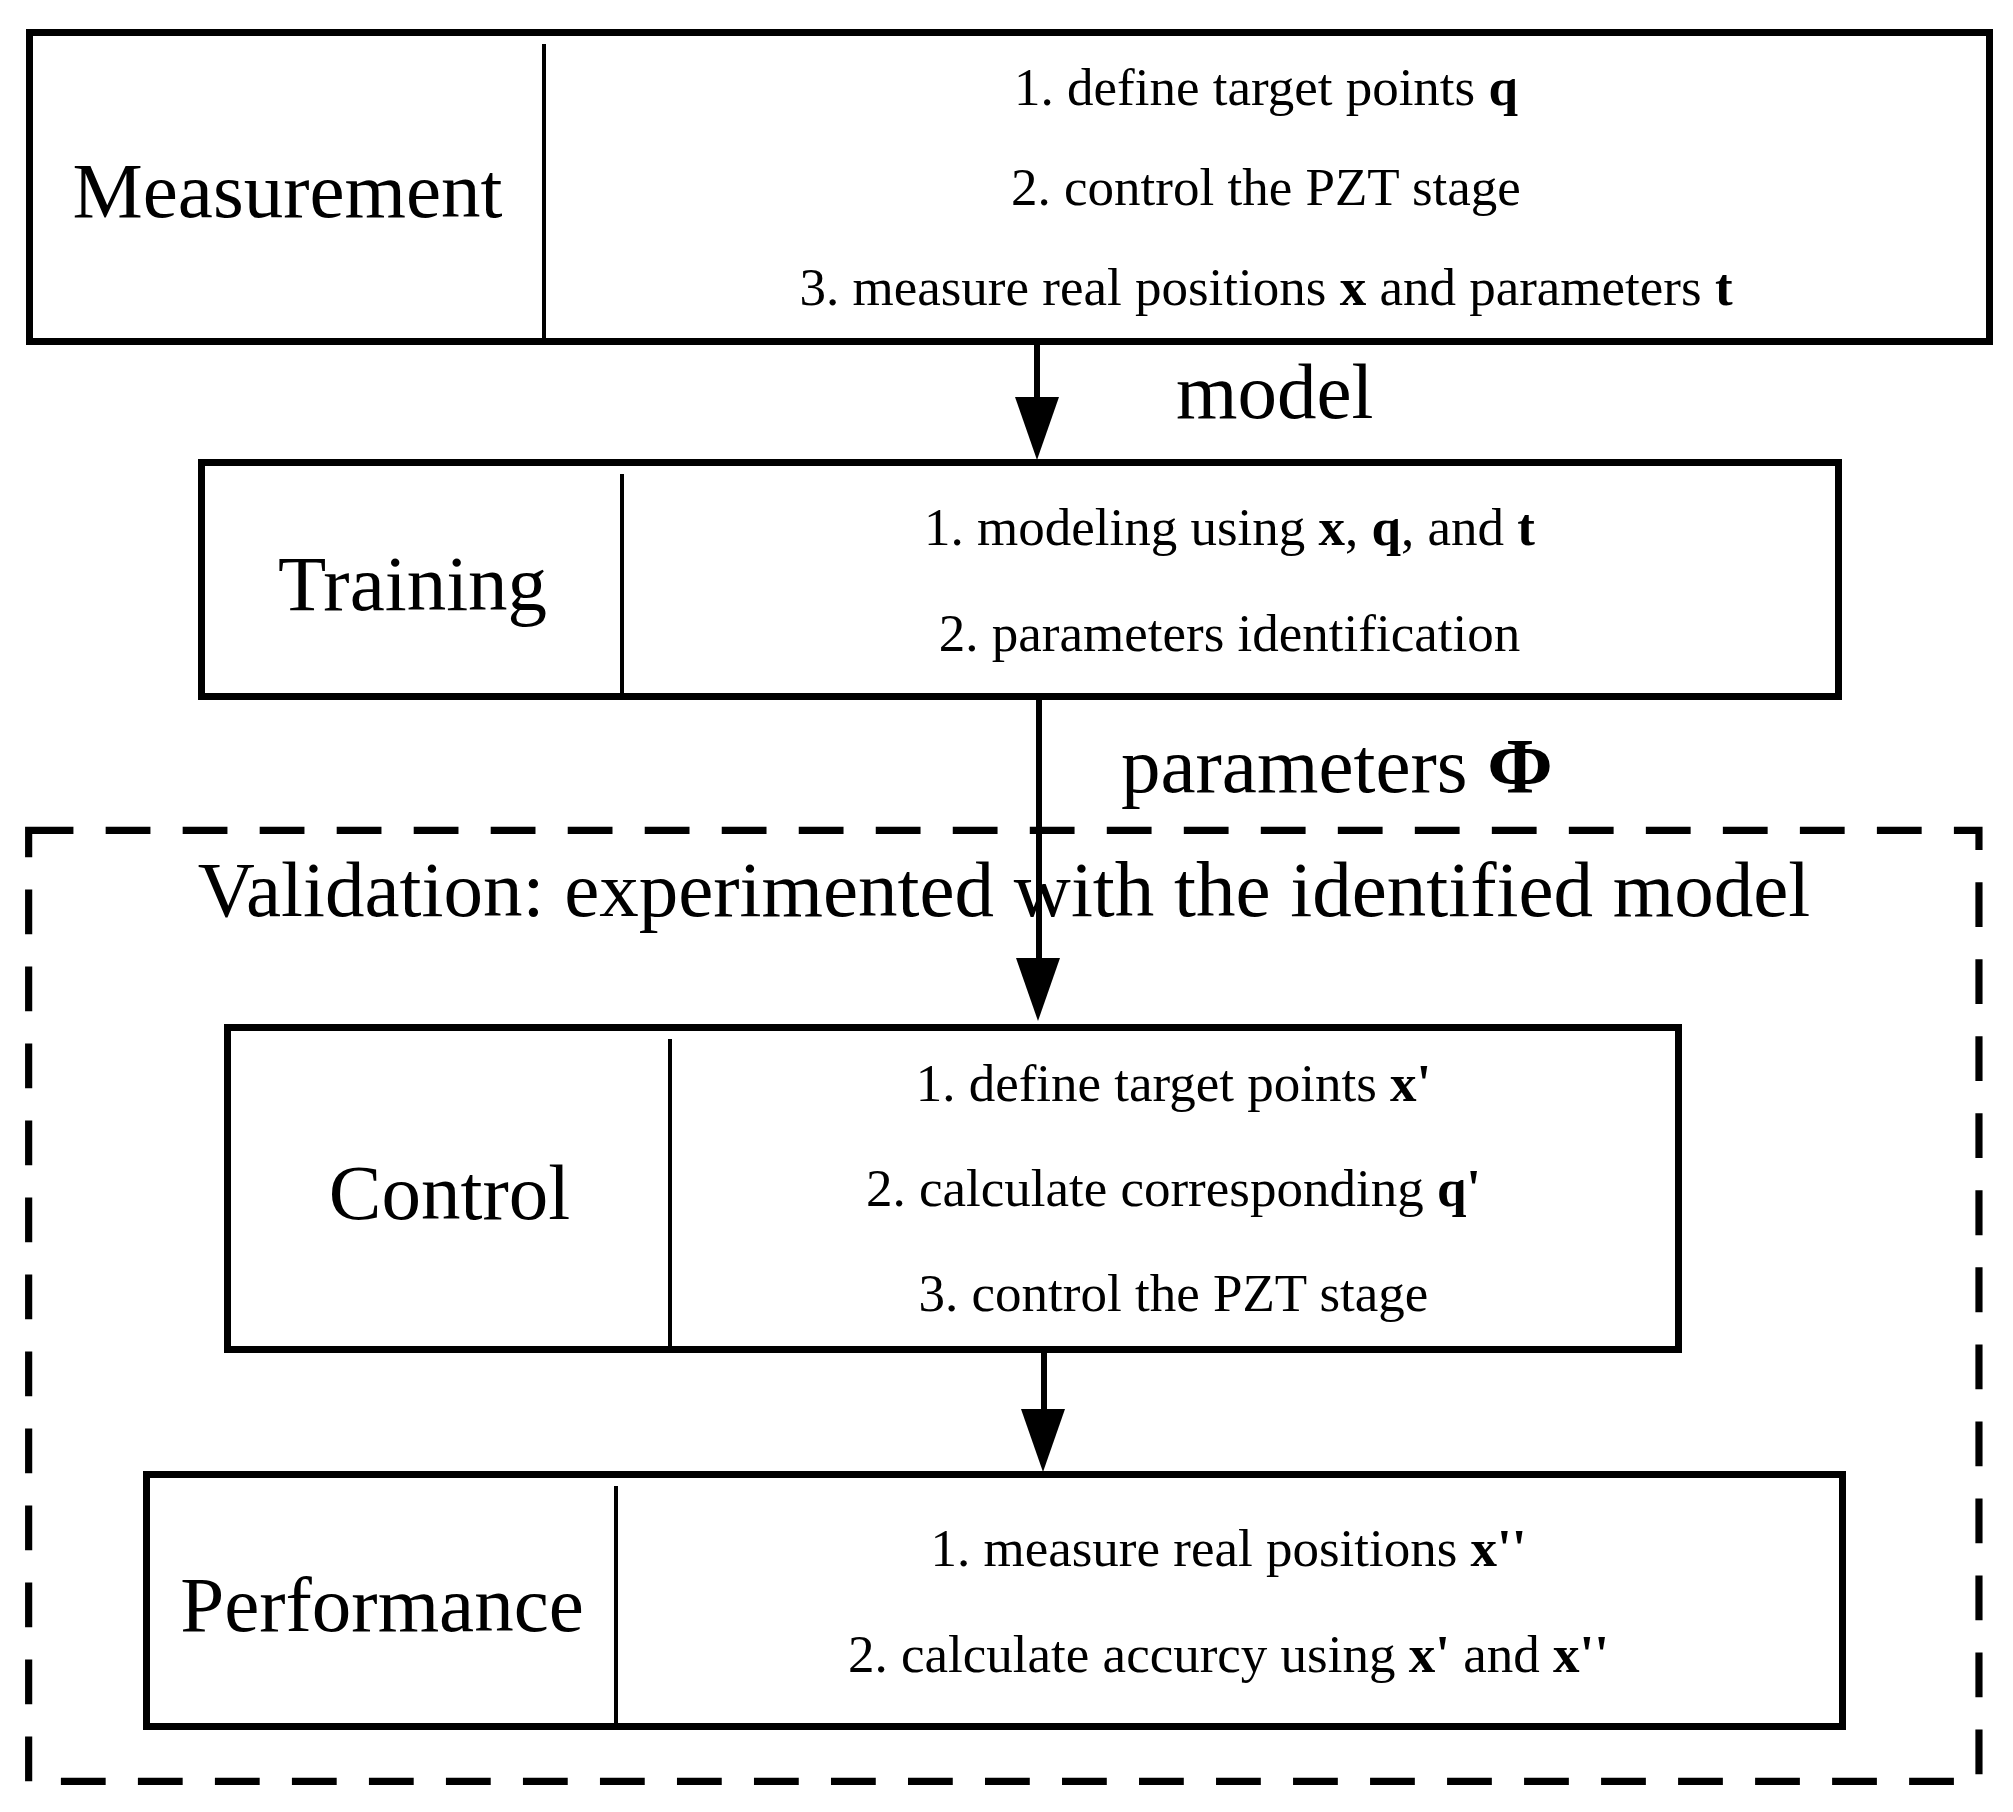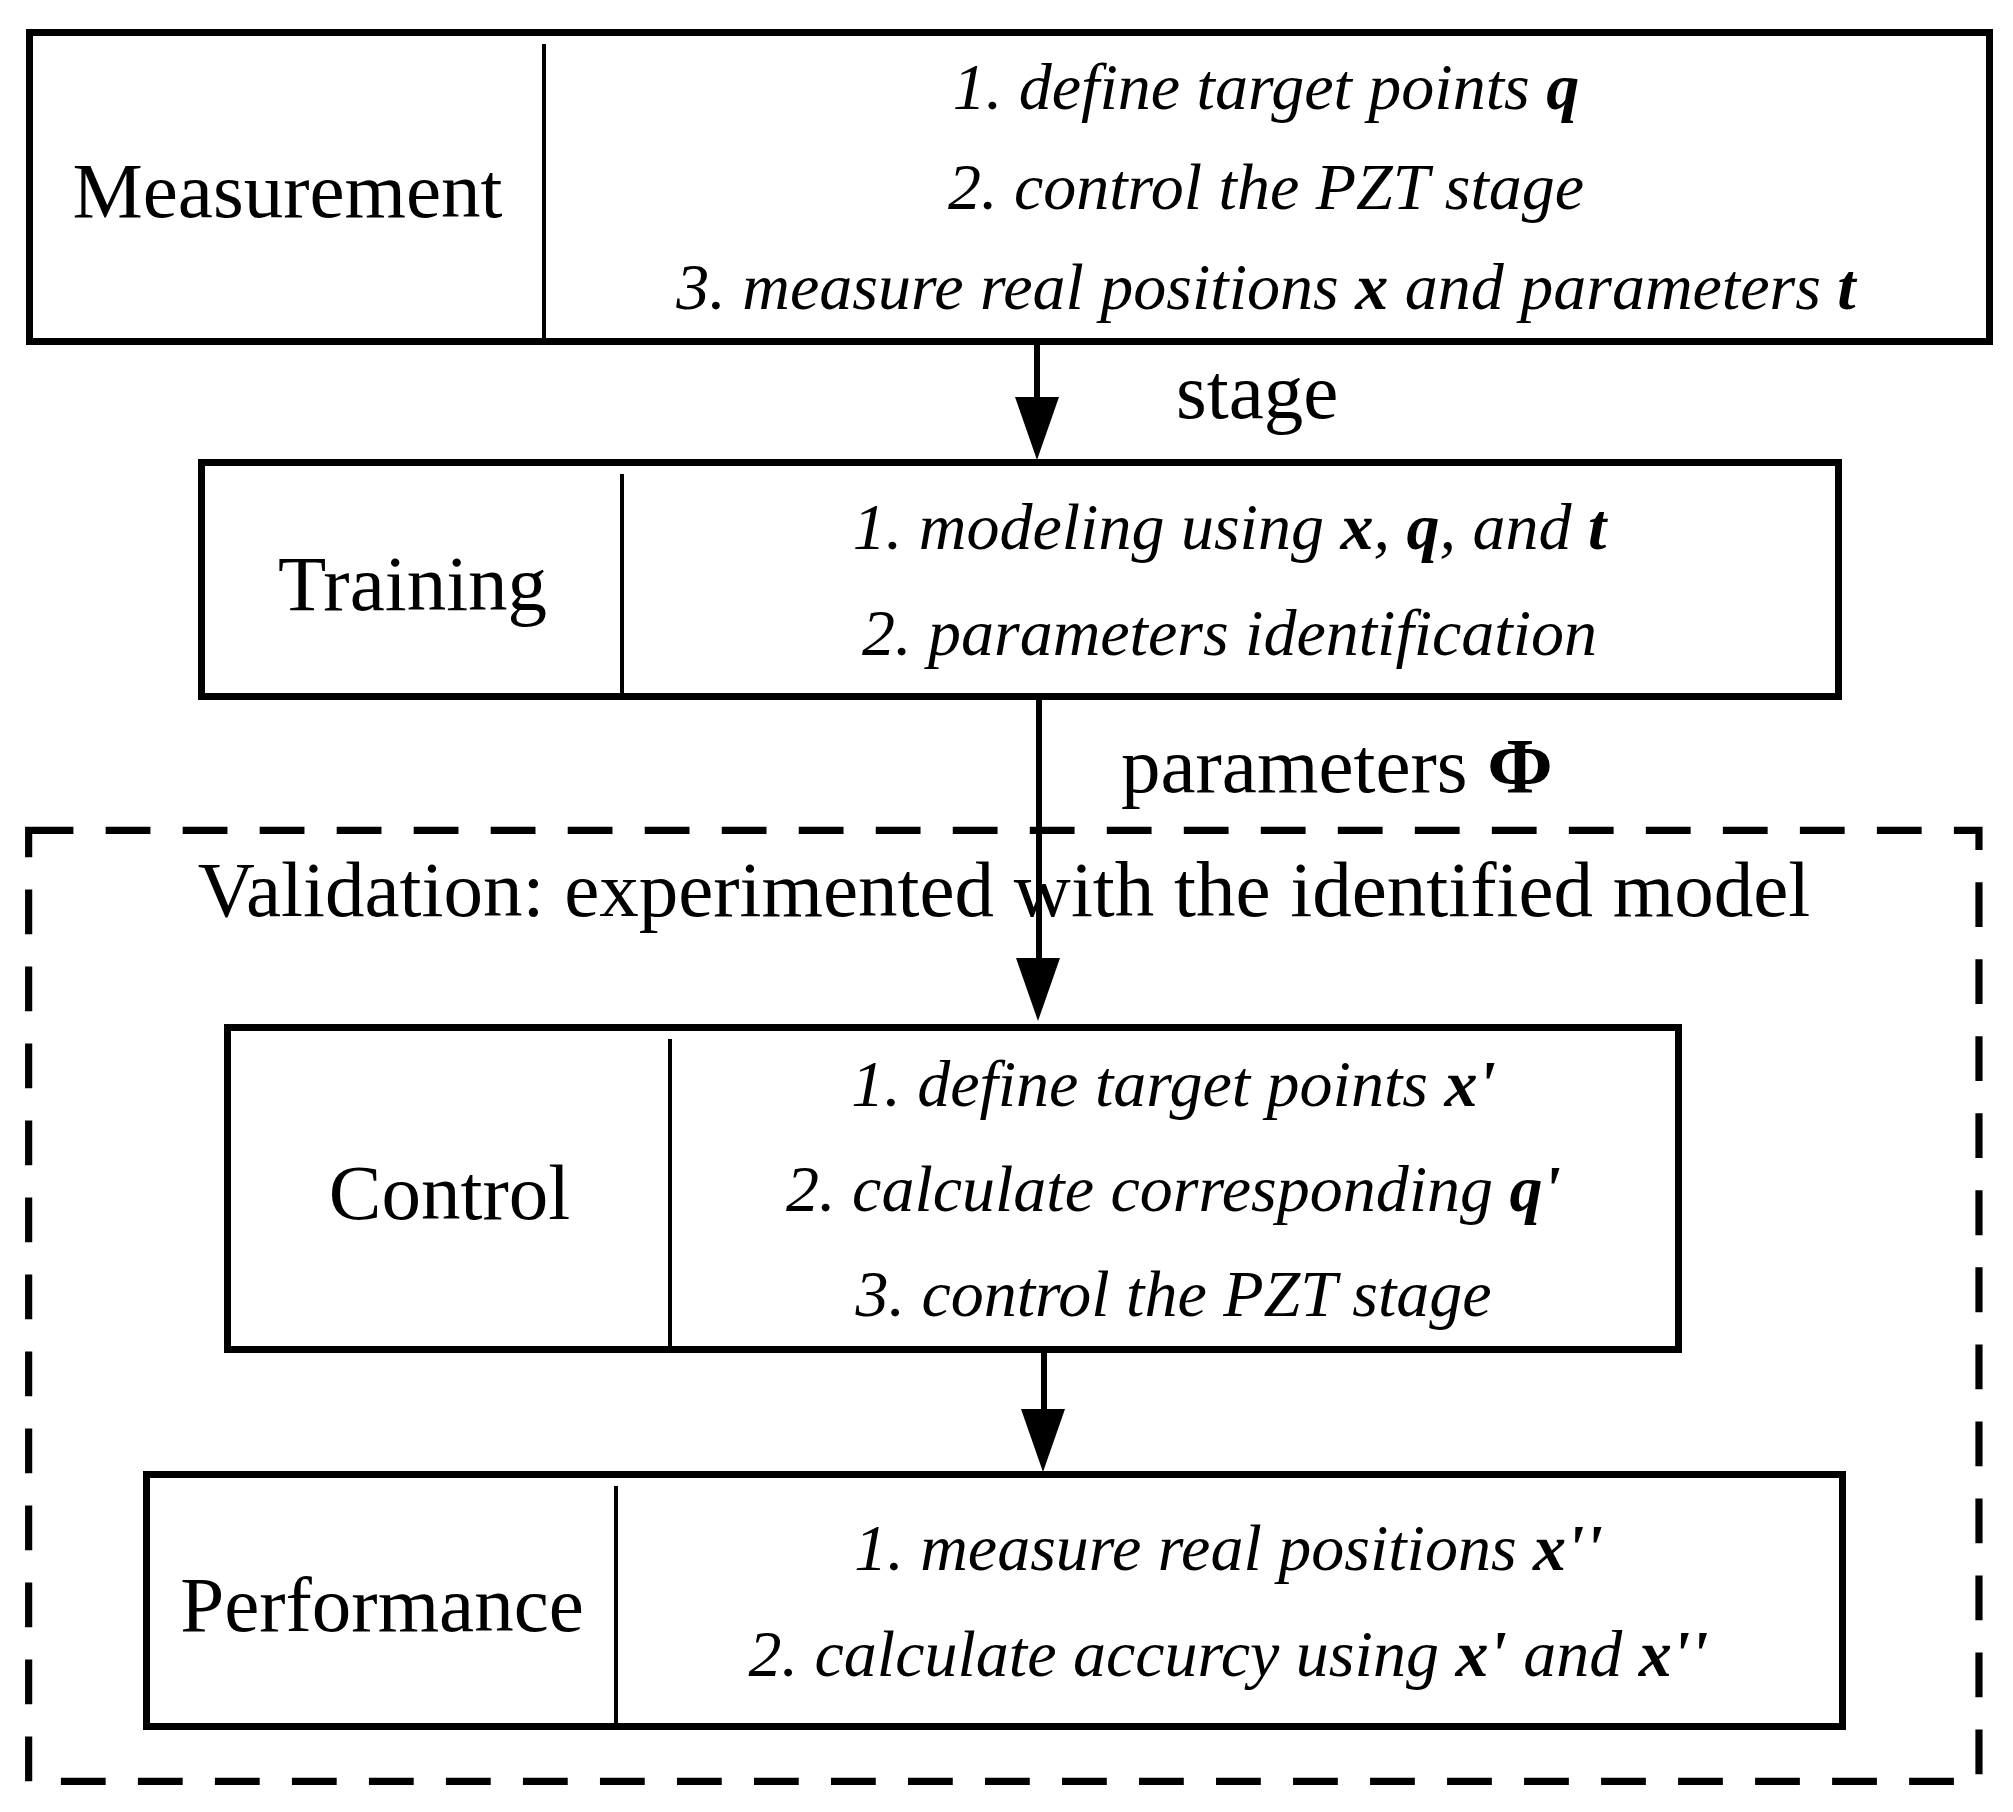--- a/index.html
+++ b/index.html
@@ -37,24 +37,23 @@
   }
   .steps-cell {
     flex: 1 1 auto;
     display: flex;
     flex-direction: column;
     justify-content: center;
     align-items: center;
     overflow: hidden;
   }
   .step {
-    font-size: 66px;
+    font-size: 53px;
     white-space: nowrap;
     text-align: right;
-    font-style: italic;
   }
   .lh112 .step { line-height: 100px; }
   .lh117 .step { line-height: 105px; }
   .lh118 .step { line-height: 106px; }
   b { font-weight: bold; }
   .arrow-stem {
     position: absolute;
     width: 6.3px;
     background: #000000;
   }
@@ -119,21 +118,21 @@
     <div class="label-cell">Measurement</div>
     <div class="steps-cell">
       <div class="step"><span>1. define target points </span><b>q</b></div>
       <div class="step"><span>2. control the PZT stage</span></div>
       <div class="step"><span>3. measure real positions </span><b>x</b><span> and parameters </span><b>t</b></div>
     </div>
   </div>
 
   <div class="arrow-stem" id="arrow1-stem"></div>
   <div class="arrow-head" id="arrow1-head"></div>
-  <div class="flow-label" id="label-data"><span>stage</span></div>
+  <div class="flow-label" id="label-data"><span>model</span></div>
 
   <div class="box lh118" id="box-training">
     <div class="label-cell">Training</div>
     <div class="steps-cell">
       <div class="step"><span>1. modeling using </span><b>x</b><span>, </span><b>q</b><span>, and </span><b>t</b></div>
       <div class="step"><span>2. parameters identification</span></div>
     </div>
   </div>
 
   <div class="arrow-stem" id="arrow2-stem"></div>

